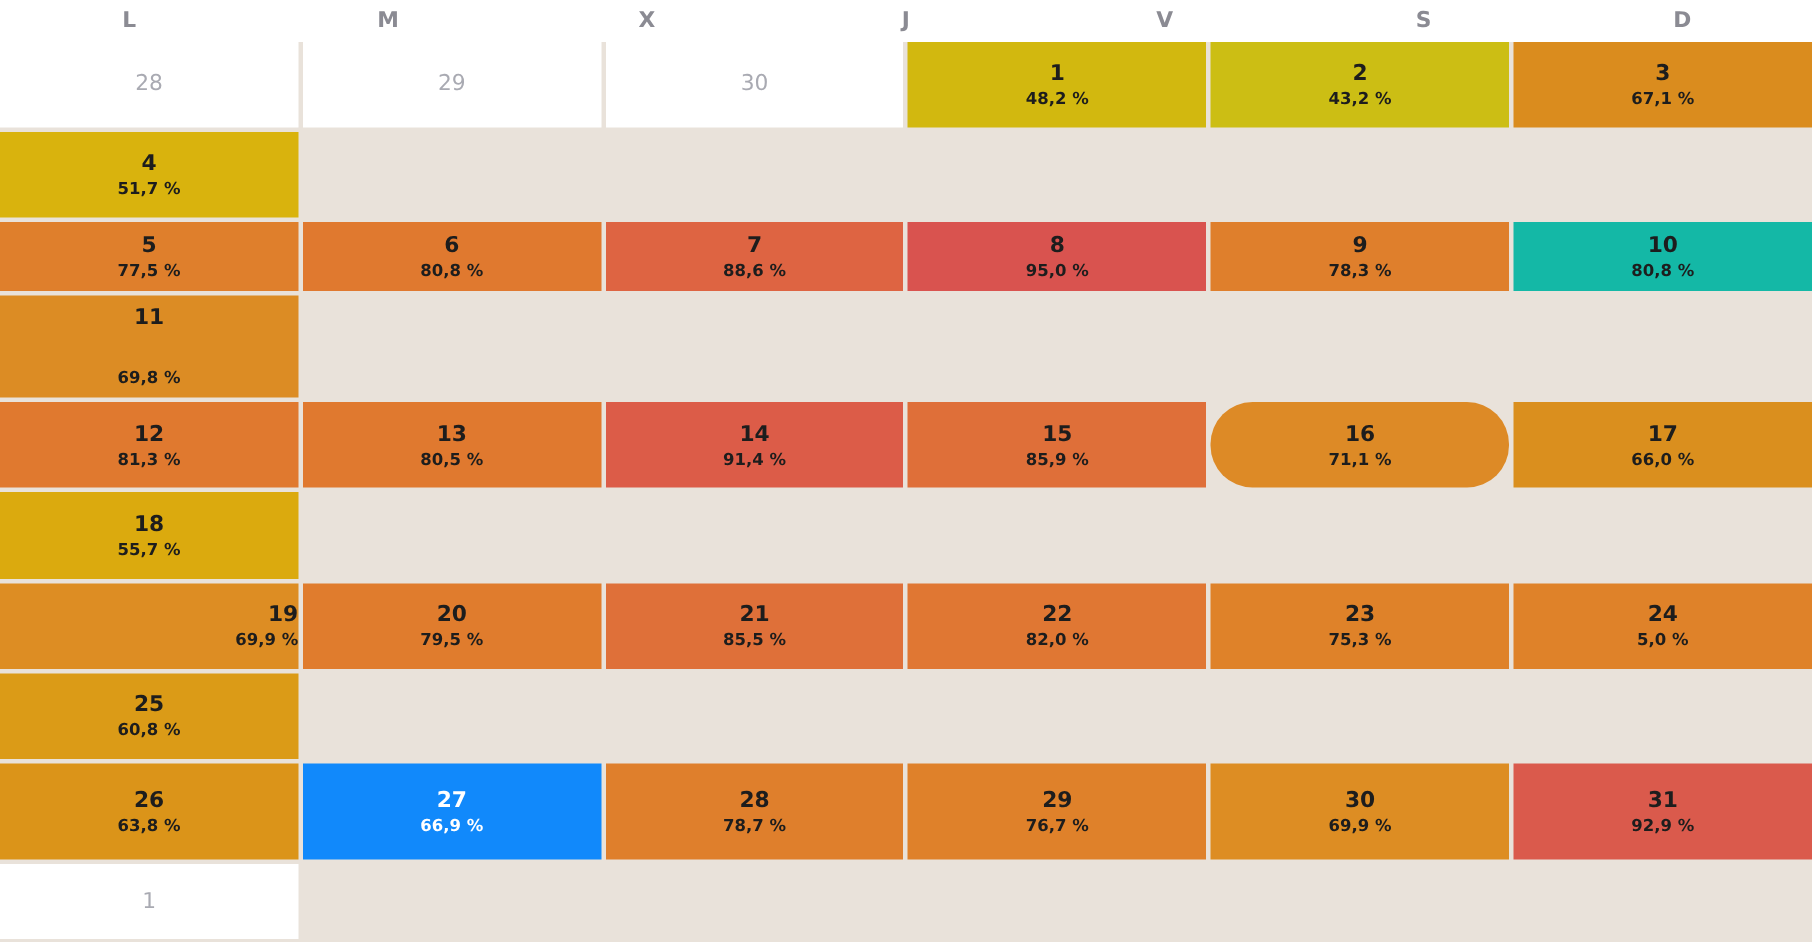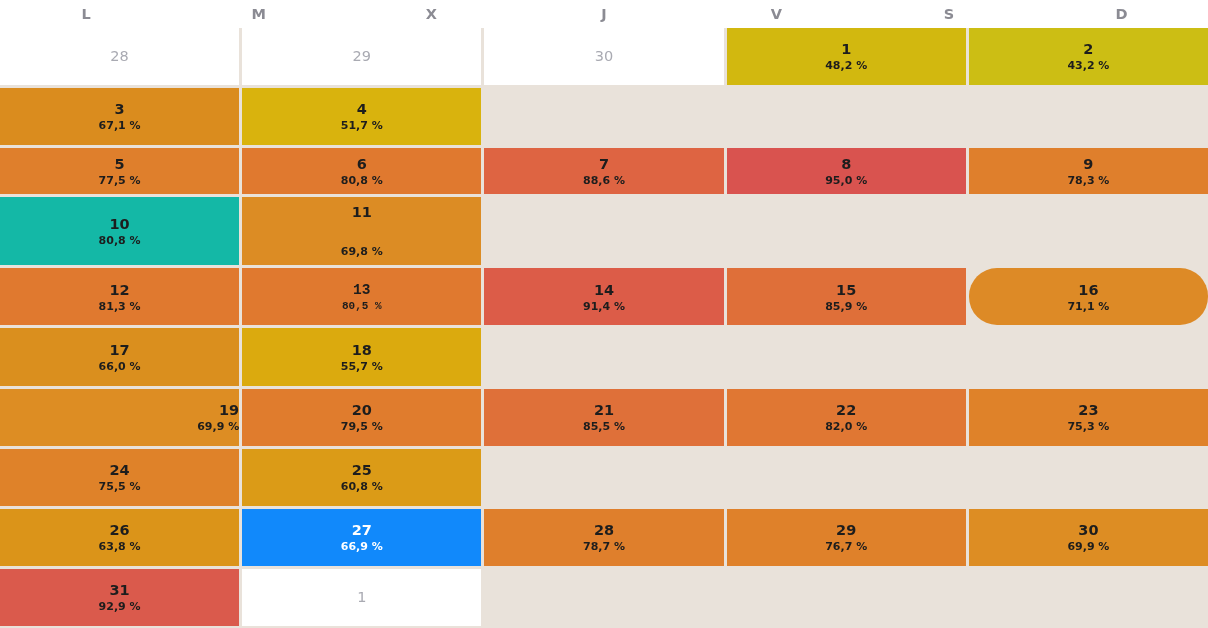--- a/index.html
+++ b/index.html
@@ -48,21 +48,21 @@
     flex: 1 1 auto;
     display: grid;
     grid-template-rows: repeat(5, 1fr);
     gap: 3px;
     padding: 0 0 2px 0;
     background: #e9e2da;
     box-sizing: border-box;
   }
   .week-row {
     display: grid;
-    grid-template-columns: repeat(5, 1fr);
+    grid-template-columns: repeat(6, 1fr);
     gap: 3px;
     min-height: 0;
   }
 
   .day-cell {
     position: relative;
     display: flex;
     flex-direction: column;
     align-items: center;
     justify-content: center;
@@ -176,21 +176,21 @@
         <div class="day-cell" style="background: rgb(220, 140, 36); gap: 23px;">
           <div class="day-number">11</div>
           <div class="day-value">69,8 %</div>
         </div>
       </div>
       <div class="week-row">
         <div class="day-cell" style="background: rgb(224, 121, 47);">
           <div class="day-number">12</div>
           <div class="day-value">81,3 %</div>
         </div>
-        <div class="day-cell" style="background: rgb(224, 121, 47); font-family: Liberation Mono, monospace;">
+        <div class="day-cell" style="background: rgb(224, 121, 47);">
           <div class="day-number">13</div>
           <div class="day-value">80,5 %</div>
         </div>
         <div class="day-cell" style="background: rgb(220, 92, 72);">
           <div class="day-number">14</div>
           <div class="day-value">91,4 %</div>
         </div>
         <div class="day-cell" style="background: rgb(223, 111, 57);">
           <div class="day-number">15</div>
           <div class="day-value">85,9 %</div>
@@ -224,21 +224,21 @@
         <div class="day-cell" style="background: rgb(224, 119, 51);">
           <div class="day-number">22</div>
           <div class="day-value">82,0 %</div>
         </div>
         <div class="day-cell" style="background: rgb(223, 130, 41);">
           <div class="day-number">23</div>
           <div class="day-value">75,3 %</div>
         </div>
         <div class="day-cell" style="background: rgb(223, 130, 41);">
           <div class="day-number">24</div>
-          <div class="day-value">75,5 %</div>
+          <div class="day-value">5,0 %</div>
         </div>
         <div class="day-cell" style="background: rgb(219, 155, 23);">
           <div class="day-number">25</div>
           <div class="day-value">60,8 %</div>
         </div>
       </div>
       <div class="week-row">
         <div class="day-cell" style="background: rgb(219, 148, 25);">
           <div class="day-number">26</div>
           <div class="day-value">63,8 %</div>

